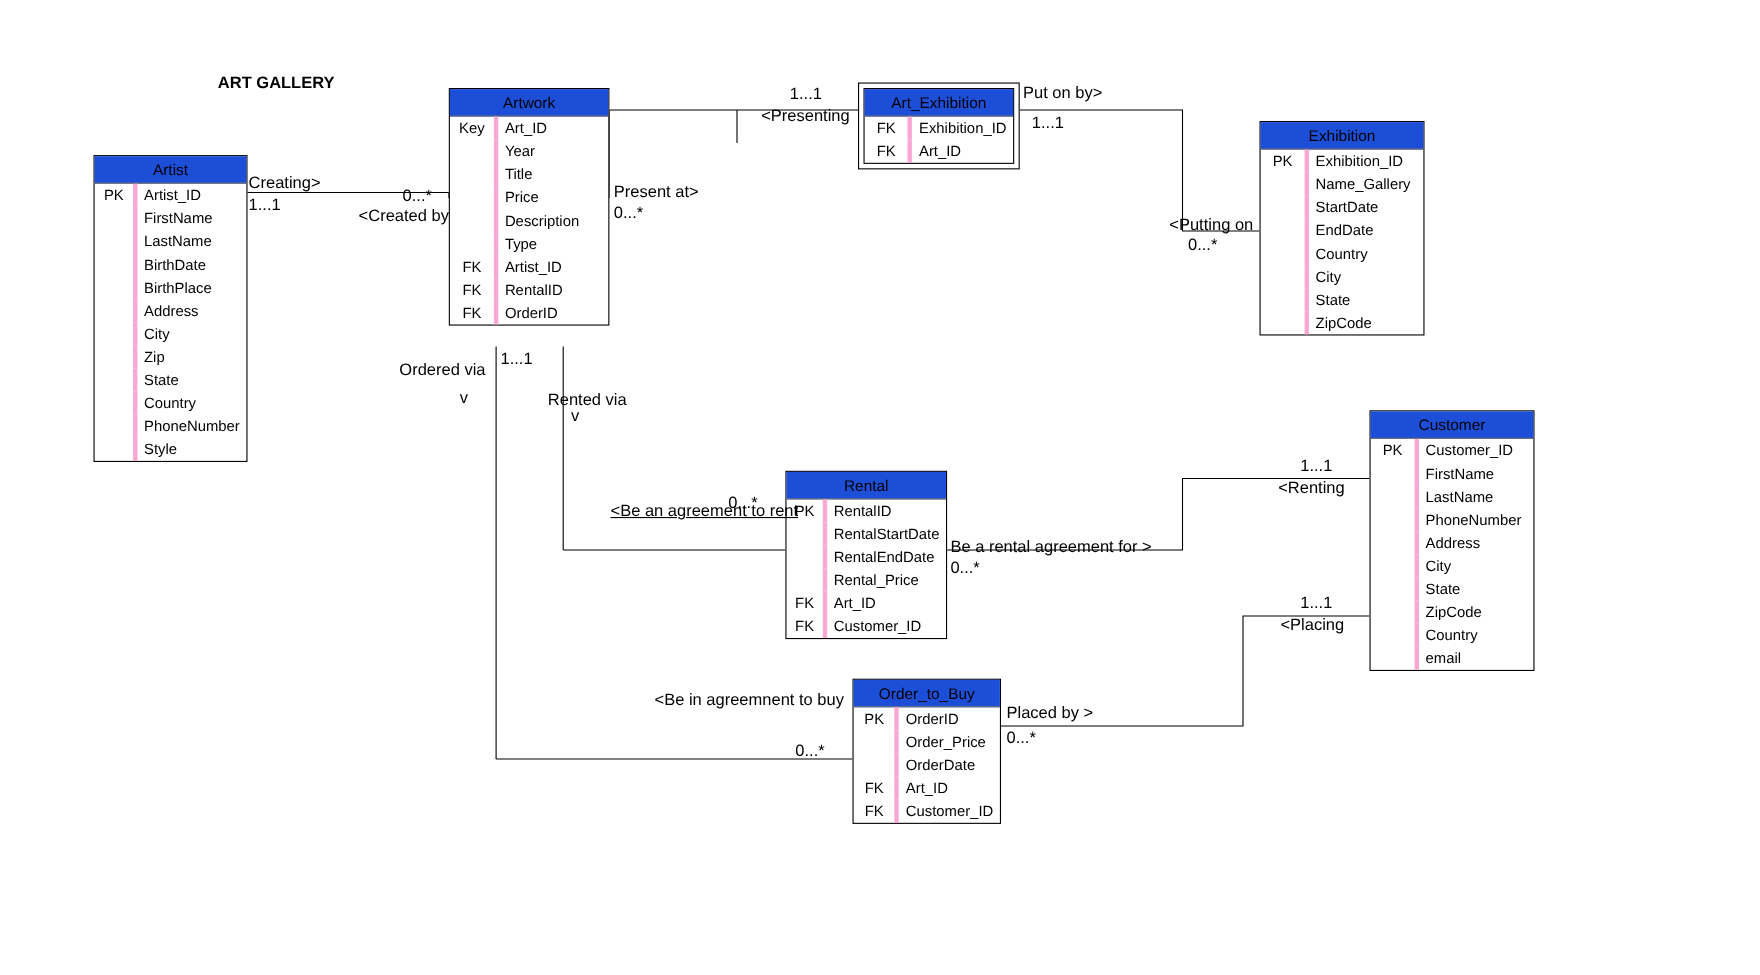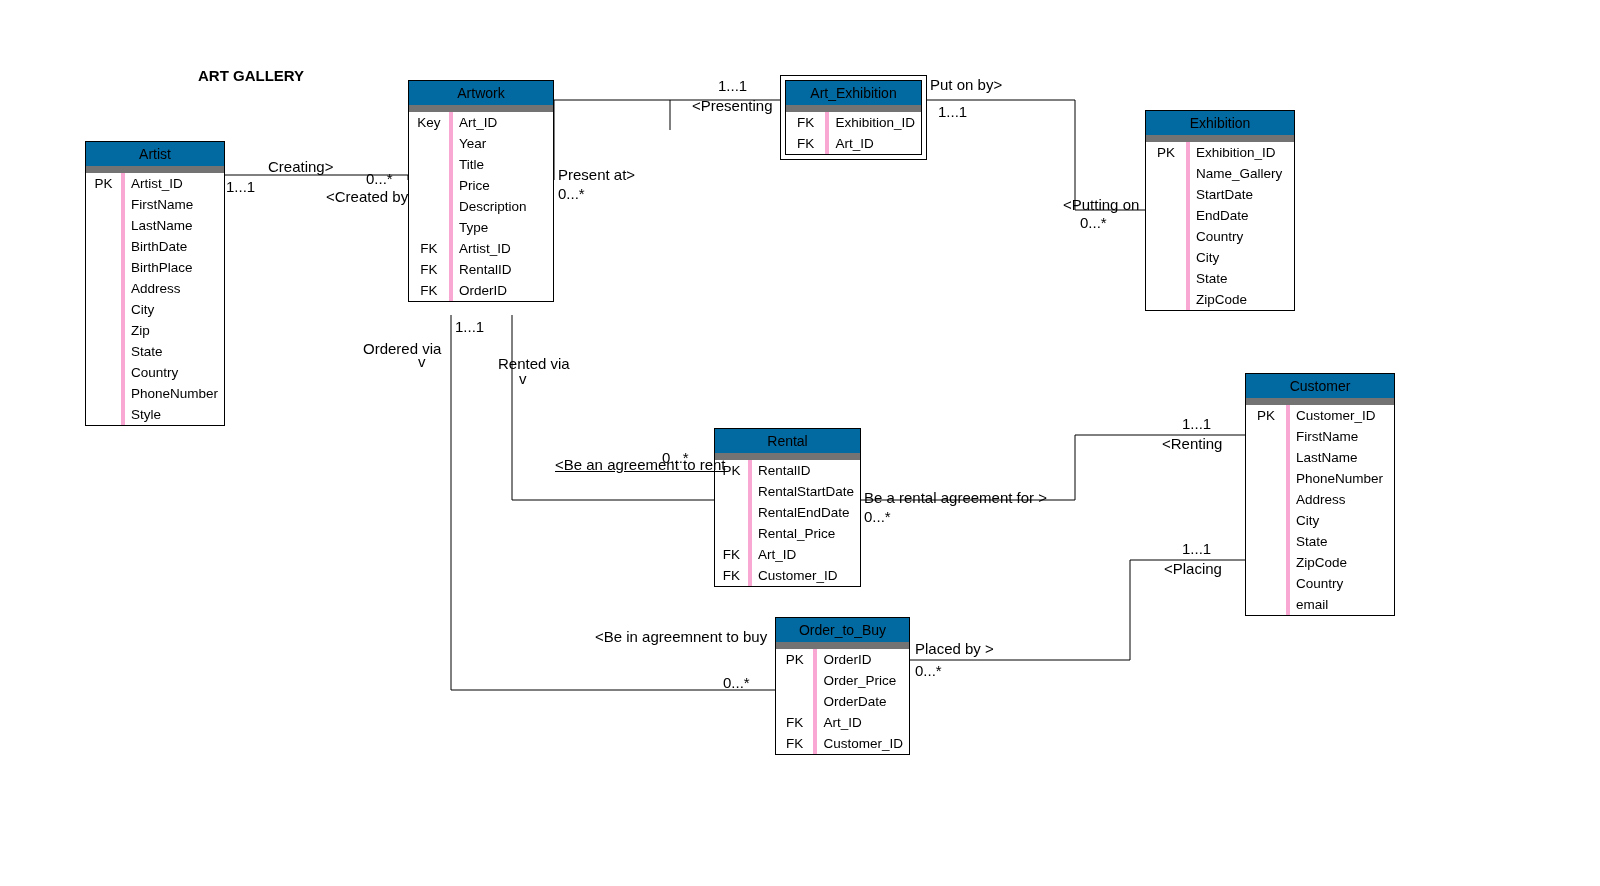--- a/index.html
+++ b/index.html
@@ -31,22 +31,22 @@
   .assoc-wrap {
     position: absolute;
     border: 1px solid #000;
     background: #fff;
     padding: 4px;
   }
   .assoc-entity {
     position: relative;
   }
   .ent-header {
-    background: #0369a1;
-    border-bottom: 7px solid #737373;
+    background: #1d4ed8;
+    border-bottom: 1px solid #737373;
     text-align: center;
     padding: 4px 0;
     font-size: 14px;
   }
   .ent-body {
     display: table;
     width: 100%;
     border-collapse: collapse;
   }
   .ent-row {
@@ -356,37 +356,37 @@
           <div class="ent-key"></div>
           <div class="ent-attr">Country</div>
         </div>
       <div class="ent-row">
           <div class="ent-key"></div>
           <div class="ent-attr">email</div>
         </div>
     </div>
   </div>
 
-  <div class="label" style="left:226px; top:158px;margin-left:42px;">Creating&gt;</div>
+  <div class="label" style="left:226px; top:158px;">Creating&gt;</div>
   <div class="label" style="left:226px; top:178px;">1...1</div>
   <div class="label" style="left:366px; top:170px;">0...*</div>
   <div class="label" style="left:326px; top:188px;">&lt;Created by</div>
 
   <div class="label" style="left:558px; top:166px;">Present at&gt;</div>
   <div class="label" style="left:558px; top:185px;">0...*</div>
   <div class="label" style="left:718px; top:77px;">1...1</div>
   <div class="label" style="left:692px; top:97px;">&lt;Presenting</div>
 
   <div class="label" style="left:930px; top:76px;">Put on by&gt;</div>
   <div class="label" style="left:938px; top:103px;">1...1</div>
   <div class="label" style="left:1063px; top:196px;">&lt;Putting on</div>
   <div class="label" style="left:1080px; top:214px;">0...*</div>
 
   <div class="label" style="left:455px; top:318px;">1...1</div>
-  <div class="label" style="left:363px; top:340px;">Ordered via</div>
+  <div class="label" style="left:363px; top:328px;">Ordered via</div>
   <div class="label" style="left:418px; top:353px;">v</div>
   <div class="label" style="left:498px; top:355px;">Rented via</div>
   <div class="label" style="left:519px; top:370px;">v</div>
 
   <div class="label" style="left:662px; top:449px;">0...*</div>
   <div class="label" style="left:555px; top:456px;text-decoration:underline;">&lt;Be an agreement to rent</div>
 
   <div class="label" style="left:864px; top:489px;">Be a rental agreement for &gt;</div>
   <div class="label" style="left:864px; top:508px;">0...*</div>
   <div class="label" style="left:1182px; top:415px;">1...1</div>

